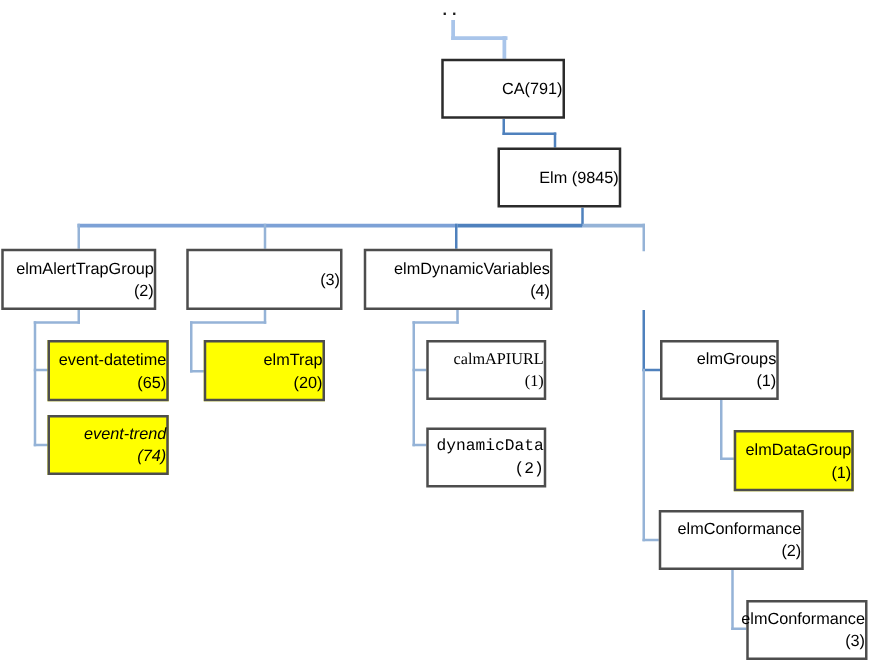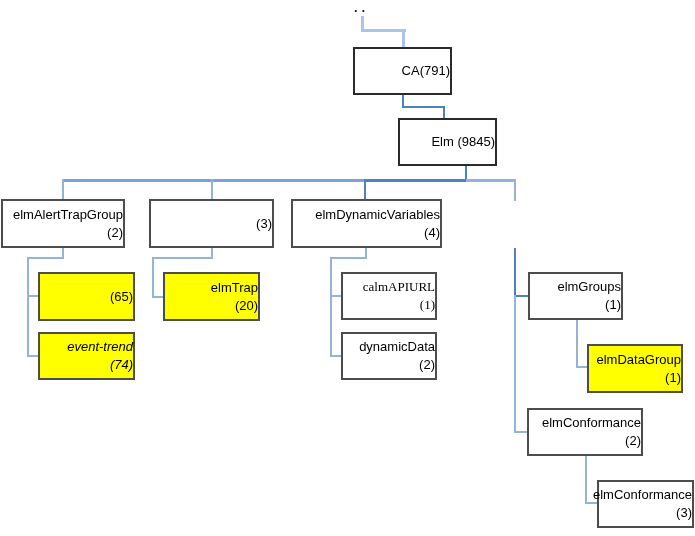--- a/index.html
+++ b/index.html
@@ -112,39 +112,40 @@
     <span>(3)</span>
   </div>
 
   <div class="node" style="left:291px;top:199px;width:151px;height:49px;">
     <span>elmDynamicVariables</span>
     <span>(4)</span>
   </div>
 
 
   <div class="node highlight" style="left:38px;top:272px;width:97px;height:49px;">
+    <span>event-datetime</span>
     <span>(65)</span>
   </div>
 
   <div class="node highlight" style="left:38px;top:332px;width:97px;height:48px;font-style:italic;">
     <span>event-trend</span>
     <span>(74)</span>
   </div>
 
   <div class="node highlight" style="left:163px;top:272px;width:97px;height:49px;">
     <span>elmTrap</span>
     <span>(20)</span>
   </div>
 
   <div class="node" style="left:341px;top:272px;width:96px;height:48px;font-family:Liberation Serif, serif;">
     <span>calmAPIURL</span>
     <span>(1)</span>
   </div>
 
-  <div class="node" style="left:341px;top:332px;width:96px;height:48px;">
+  <div class="node" style="left:341px;top:342px;width:96px;height:48px;font-family:Liberation Mono, monospace;">
     <span>dynamicData</span>
     <span>(2)</span>
   </div>
 
   <div class="node" style="left:528px;top:272px;width:95px;height:48px;">
     <span>elmGroups</span>
     <span>(1)</span>
   </div>
 
   <div class="node highlight" style="left:587px;top:344px;width:96px;height:49px;">

